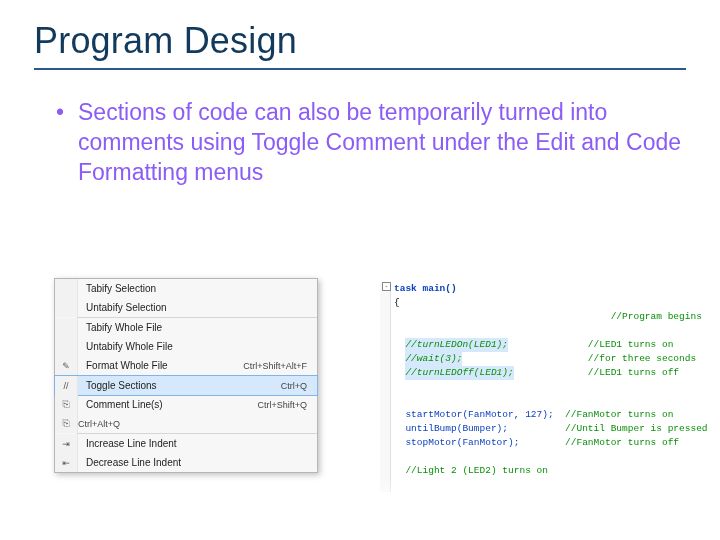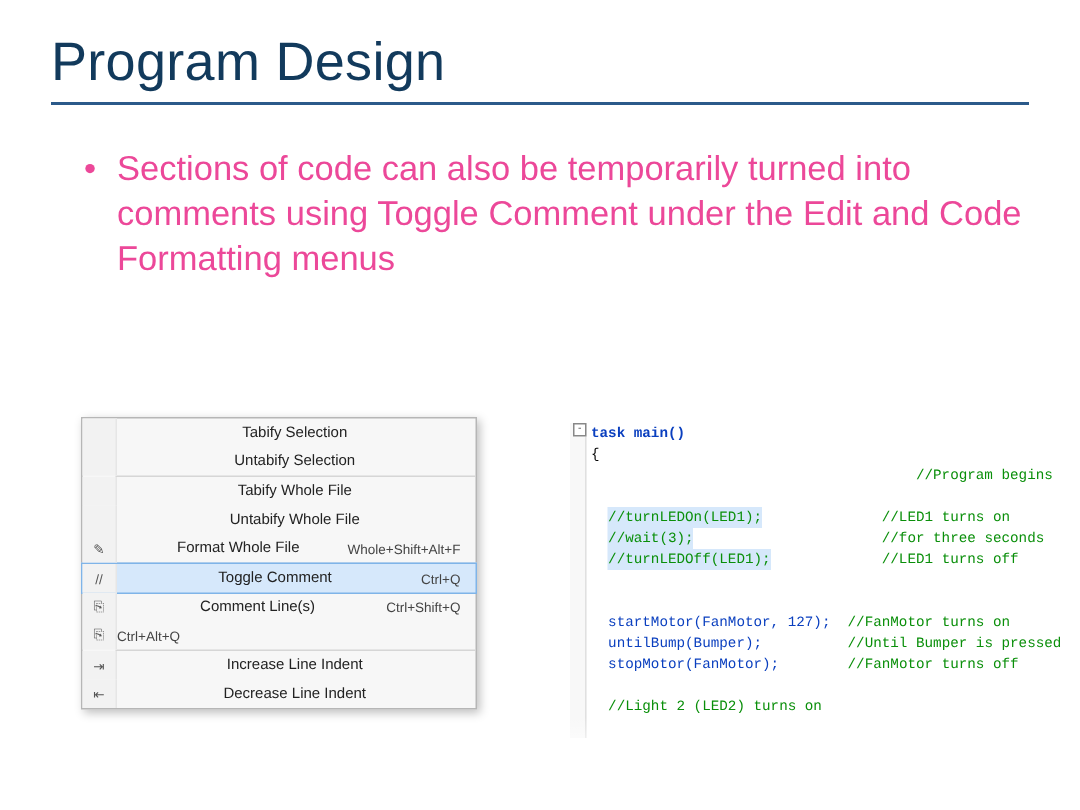--- a/index.html
+++ b/index.html
@@ -25,21 +25,21 @@
   .rule {
     border: none;
     border-top: 2px solid #2b5a8a;
     margin: 0 0 28px 0;
   }
   .bullet-wrap {
     padding-left: 22px;
   }
   .bullet {
     font-size: 23px;
-    color: #ec4899;
+    color: #8b5cf6;
     line-height: 1.3;
     position: relative;
     padding-left: 22px;
   }
   .bullet::before {
     content: "•";
     position: absolute;
     left: 0;
     top: 0;
     font-size: 23px;
@@ -81,21 +81,20 @@
     color: #555;
     font-size: 9px;
     background: #f2f2f2;
     border-right: 1px solid #e6e6e6;
     flex-shrink: 0;
   }
   .menu-row .lbl {
     flex: 1;
     padding-left: 8px;
     color: #222;
-    text-align: center;
   }
   .menu-row .sc {
     color: #444;
     font-size: 9px;
     padding-right: 4px;
   }
   .menu-sep {
     height: 1px;
     background: #d6d6d6;
     margin-left: 22px;
@@ -151,21 +150,21 @@
     left: 360px;
     top: 4px;
     font-family: Consolas, "Courier New", monospace;
     font-size: 9.5px;
     line-height: 14px;
     white-space: pre;
   }
   .kw { color: #0a3fbf; font-weight: bold; }
   .fn { color: #0a3fbf; }
   .cm { color: #0a8f0a; }
-  .hl { background: #d6e8fb; display: inline-block; }
+  .hl { background: #d6e8fb; display: inline-block; font-style: italic; }
   .pn { color: #000; }
 
   
   .fade {
     position: absolute;
     left: 0; right: 0; bottom: 0; height: 30px;
     background: linear-gradient(to bottom, rgba(255,255,255,0), #fff);
   }
 </style>
 </head>
@@ -199,26 +198,26 @@
         <span class="sc"></span>
       </div>
       <div class="menu-row">
         <span class="ic"></span>
         <span class="lbl">Untabify Whole File</span>
         <span class="sc"></span>
       </div>
       <div class="menu-row">
         <span class="ic">✎</span>
         <span class="lbl">Format Whole File</span>
-        <span class="sc">Whole+Shift+Alt+F</span>
+        <span class="sc">Ctrl+Shift+Alt+F</span>
       </div>
       <div class="menu-sep"></div>
       <div class="menu-row hi">
         <span class="ic">//</span>
-        <span class="lbl">Toggle Comment</span>
+        <span class="lbl">Toggle Sections</span>
         <span class="sc">Ctrl+Q</span>
       </div>
       <div class="menu-row">
         <span class="ic">⎘</span>
         <span class="lbl">Comment Line(s)</span>
         <span class="sc">Ctrl+Shift+Q</span>
       </div>
       <div class="menu-row">
         <span class="ic">⎘</span>
         <span class="sc">Ctrl+Alt+Q</span>

